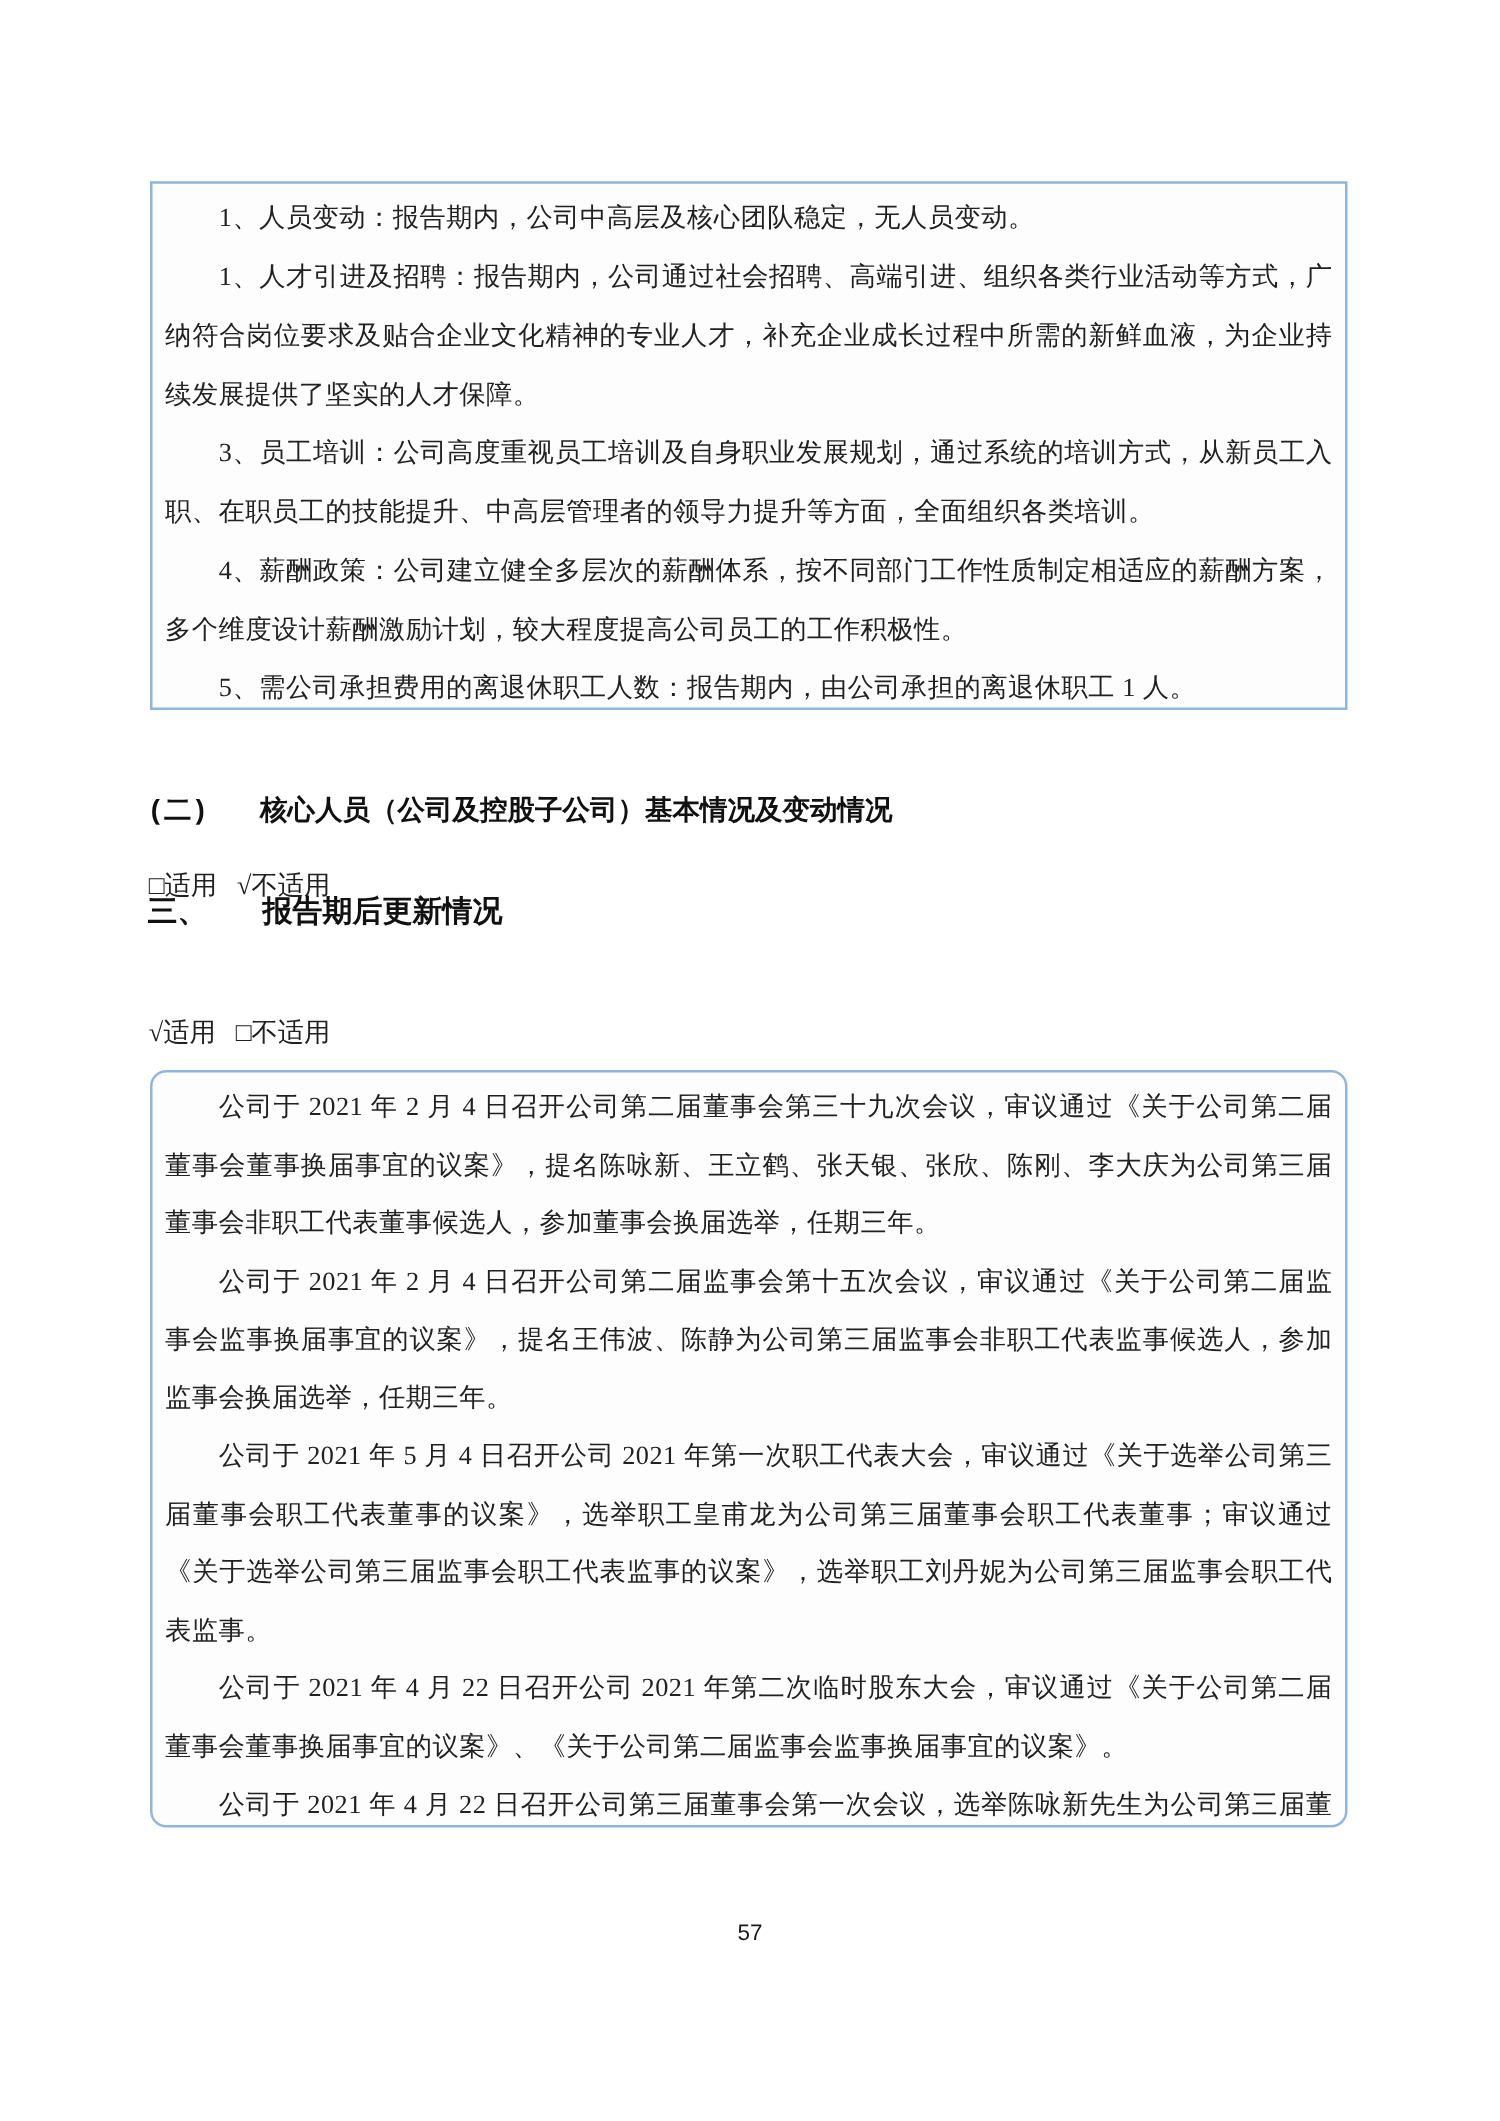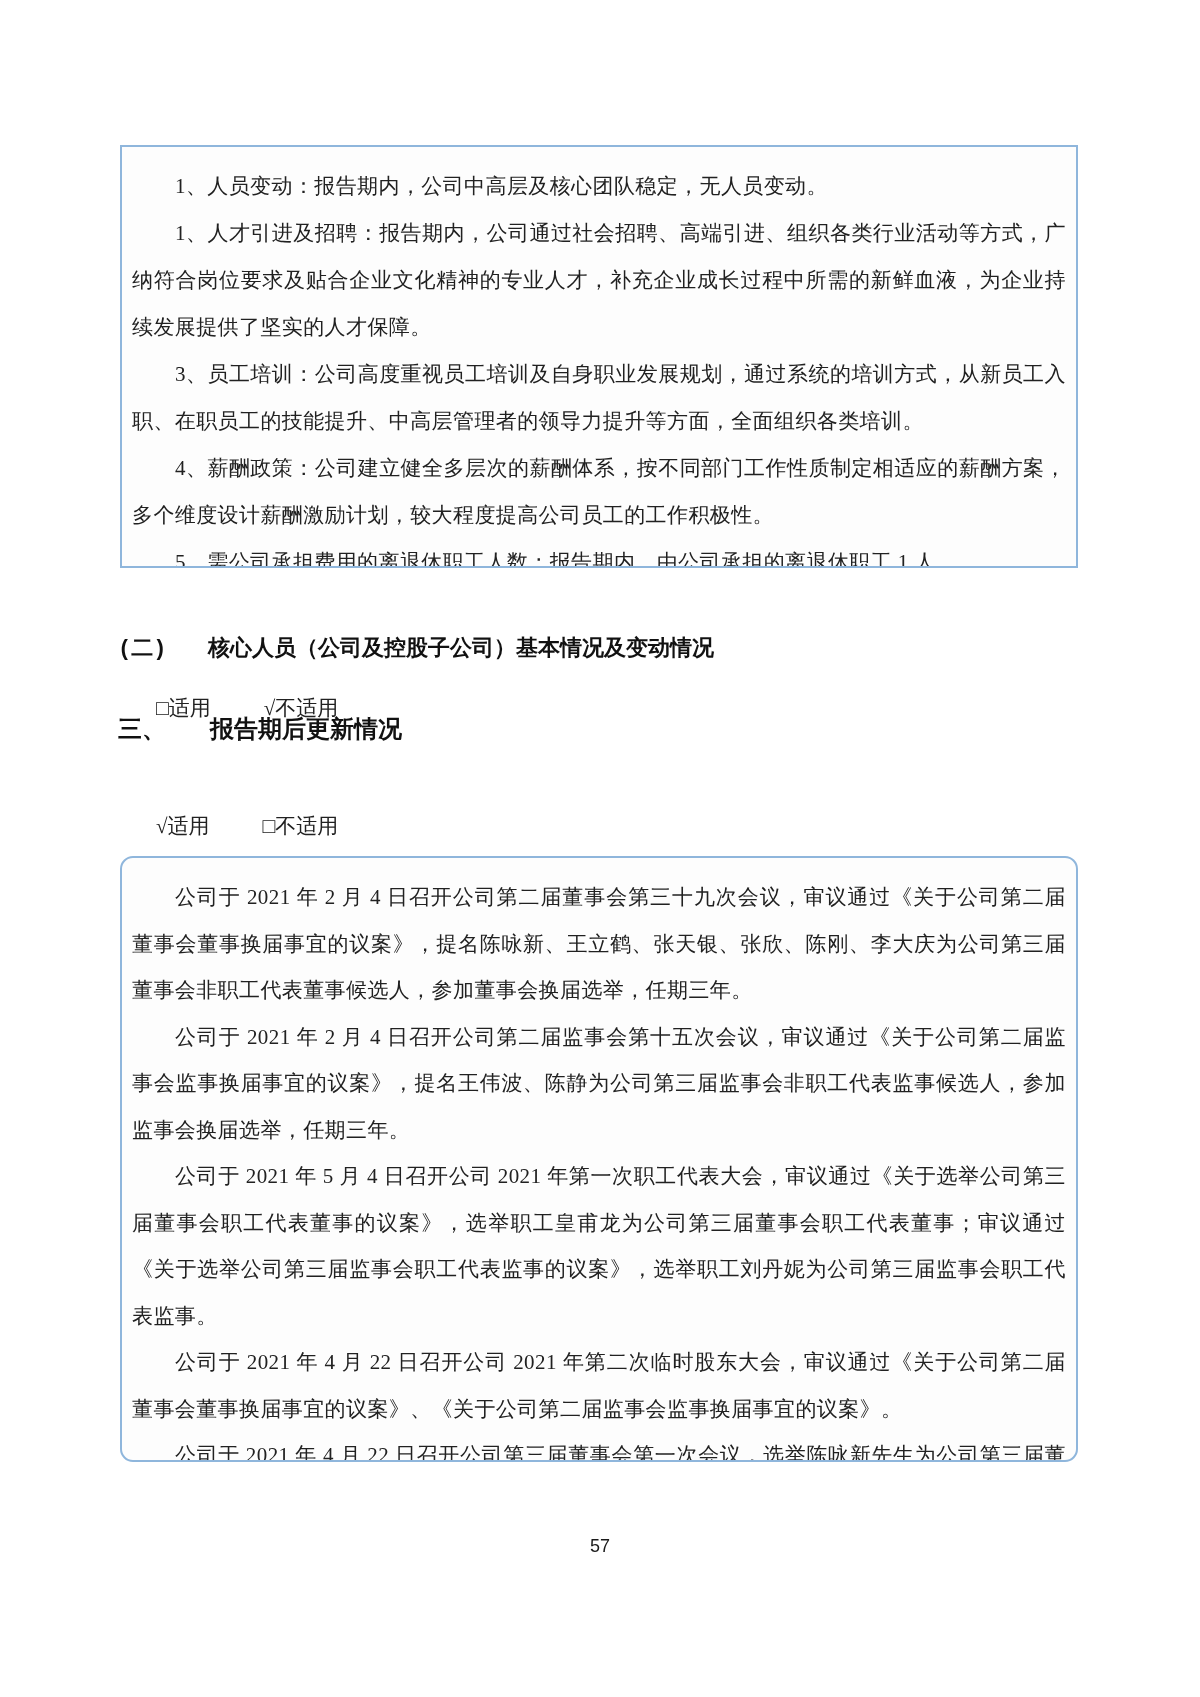--- a/index.html
+++ b/index.html
@@ -11,21 +11,21 @@
     margin:0 auto;
     background:#ffffff;
     color:var(--ink);
     font-family:"Liberation Serif","DejaVu Serif",serif;
     overflow:hidden;
   }
   .doc-box {
     position:absolute; left:120px; width:958px;
     border:2px solid var(--box-border);
     background:#fdfdfd;
-    padding:16px 10px;
+    padding:4px 10px;
     overflow:hidden;
   }
   .doc-box p {
     font-size:21px;
     line-height:47px;
     text-align:justify;
     text-indent:43px;
     letter-spacing:0.4px;
     color:var(--ink);
   }
@@ -44,21 +44,21 @@
   .heading-l2 .num { width:90px; }
   .heading-l1 { top:713px; font-size:24px; }
   .heading-l1 .num { width:92px; }
   .applicability {
     position:absolute; left:119px;
     font-size:21px;
     font-family:"Liberation Serif","DejaVu Serif",serif;
     color:var(--ink);
     white-space:nowrap;
   }
-  .applicability .opt { margin-right:16px;margin-left:37px; }
+  .applicability .opt { margin-right:16px; }
   .app-1 { top:694px; }
   .app-2 { top:812px; }
   .page-number {
     position:absolute; top:1536px; left:0; width:100%;
     text-align:center;
     font-family:"Liberation Sans","DejaVu Sans",sans-serif;
     font-size:18px;
     color:#1a1a1a;
   }
 </style>

